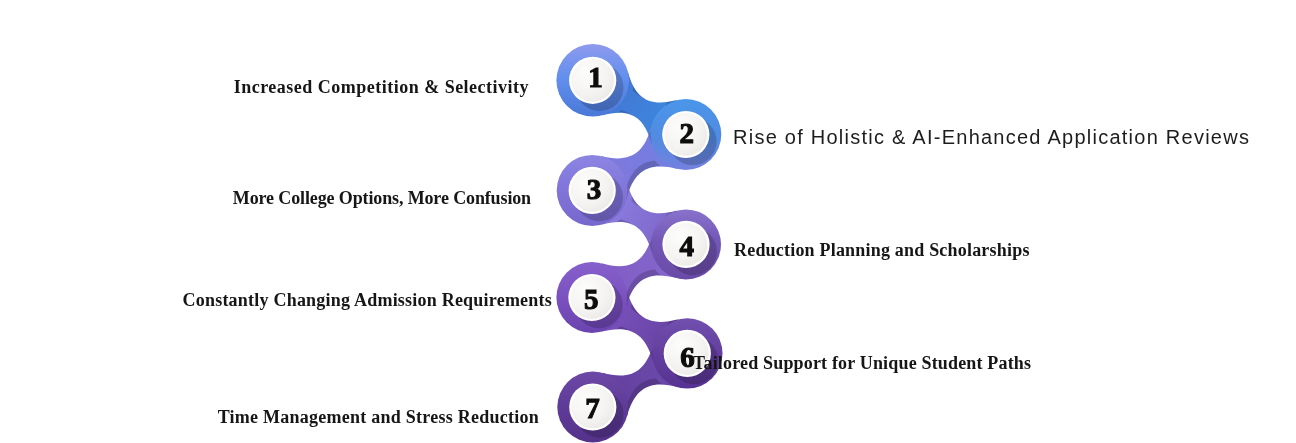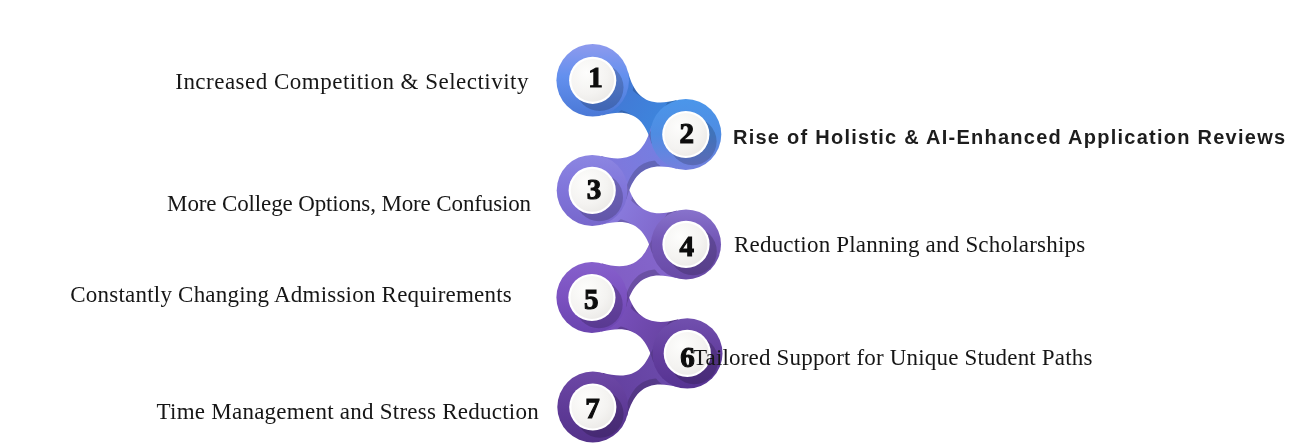--- a/index.html
+++ b/index.html
@@ -1,16 +1,16 @@
 <!DOCTYPE html>
 <html><head><meta charset="utf-8"><style>
 body{margin:0;width:1296px;height:443px;background:#fff;overflow:hidden;position:relative;font-family:"Liberation Sans",sans-serif;-webkit-font-smoothing:antialiased;}
 .lab{position:absolute;white-space:nowrap;color:#161616;}
-.serif{font-family:"Liberation Serif",serif;font-weight:normal;font-size:23px;}
-.sans{font-family:"Liberation Sans",sans-serif;font-weight:bold;font-size:20px;letter-spacing:1.25px;color:#1d1d1d;}
+.serif{font-family:"Liberation Serif",serif;font-weight:bold;font-size:18px;margin-top:8px;}
+.sans{font-family:"Liberation Sans",sans-serif;font-weight:normal;font-size:20px;letter-spacing:1.25px;color:#1d1d1d;}
 .r{text-align:right;}
 </style></head>
 <body>
 <div style="position:absolute;left:0;top:0;"><svg width="1296" height="443" viewBox="0 0 1296 443">
 <defs>
 <linearGradient id="cg0" gradientUnits="userSpaceOnUse" x1="593" y1="80" x2="686" y2="134">
           <stop offset="0.15" stop-color="#4476d4"></stop>
           <stop offset="0.85" stop-color="#3c88de"></stop>
         </linearGradient>
 <linearGradient id="cg1" gradientUnits="userSpaceOnUse" x1="686" y1="134" x2="592" y2="190">
@@ -214,16 +214,16 @@
 <text x="595.6" y="87.4" text-anchor="middle" font-family="Liberation Serif, serif" font-size="29" font-weight="bold" fill="#0d0d0d" stroke="#0d0d0d" stroke-width="1.1">1</text>
 <text x="686.7" y="143.2" text-anchor="middle" font-family="Liberation Serif, serif" font-size="29" font-weight="bold" fill="#0d0d0d" stroke="#0d0d0d" stroke-width="1.1">2</text>
 <text x="594.0" y="198.6" text-anchor="middle" font-family="Liberation Serif, serif" font-size="29" font-weight="bold" fill="#0d0d0d" stroke="#0d0d0d" stroke-width="1.1">3</text>
 <text x="686.7" y="256.3" text-anchor="middle" font-family="Liberation Serif, serif" font-size="29" font-weight="bold" fill="#0d0d0d" stroke="#0d0d0d" stroke-width="1.1">4</text>
 <text x="591.2" y="309.4" text-anchor="middle" font-family="Liberation Serif, serif" font-size="29" font-weight="bold" fill="#0d0d0d" stroke="#0d0d0d" stroke-width="1.1">5</text>
 <text x="687.6" y="367.2" text-anchor="middle" font-family="Liberation Serif, serif" font-size="29" font-weight="bold" fill="#0d0d0d" stroke="#0d0d0d" stroke-width="1.1">6</text>
 <text x="592.6" y="418.0" text-anchor="middle" font-family="Liberation Serif, serif" font-size="29" font-weight="bold" fill="#0d0d0d" stroke="#0d0d0d" stroke-width="1.1">7</text>
 </svg></div>
 <div class="lab serif r" style="right:767px;top:69px;letter-spacing:0.49px;">Increased Competition &amp; Selectivity</div>
 <div class="lab sans" style="left:733px;top:125.5px;">Rise of Holistic &amp; AI-Enhanced Application Reviews</div>
-<div class="lab serif r" style="right:765px;top:191px;letter-spacing:-0.13px;">More College Options, More Confusion</div>
+<div class="lab serif r" style="right:765px;top:180px;letter-spacing:-0.13px;">More College Options, More Confusion</div>
 <div class="lab serif" style="left:734px;top:231.5px;letter-spacing:0.2px;">Reduction Planning and Scholarships</div>
-<div class="lab serif r" style="right:784px;top:281.5px;letter-spacing:0.22px;">Constantly Changing Admission Requirements</div>
+<div class="lab serif r" style="right:744px;top:281.5px;letter-spacing:0.22px;">Constantly Changing Admission Requirements</div>
 <div class="lab serif" style="left:693px;top:345px;letter-spacing:0.17px;">Tailored Support for Unique Student Paths</div>
 <div class="lab serif r" style="right:757px;top:399px;letter-spacing:0.25px;">Time Management and Stress Reduction</div>
 </body></html>

